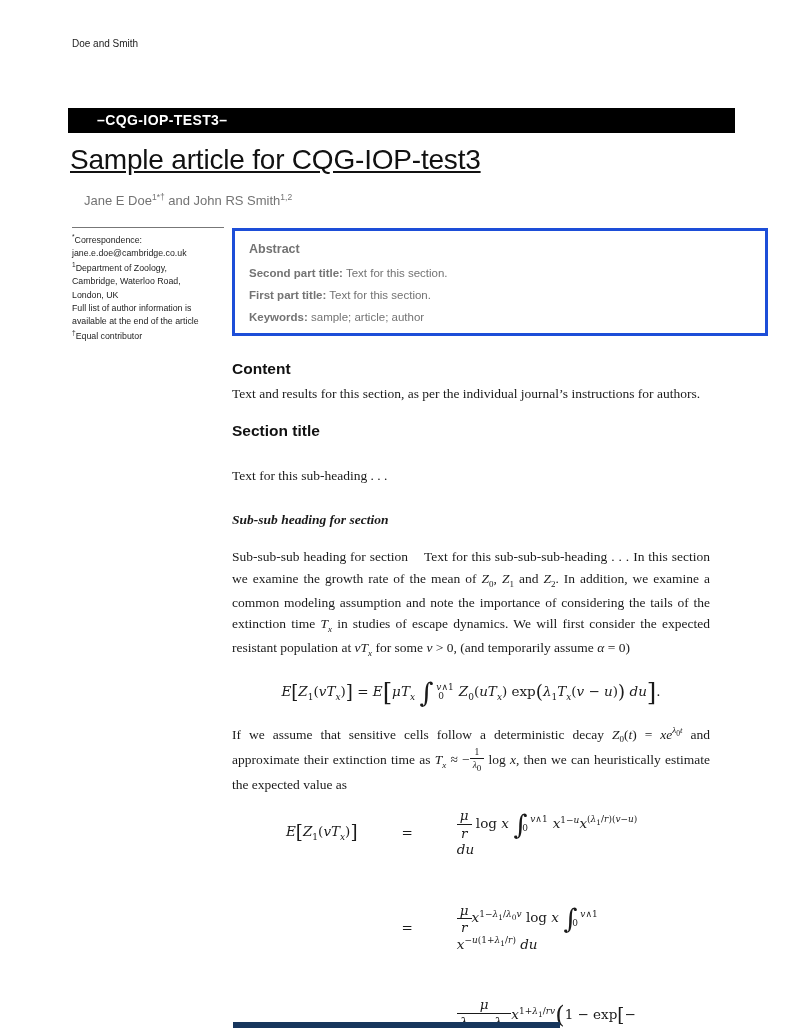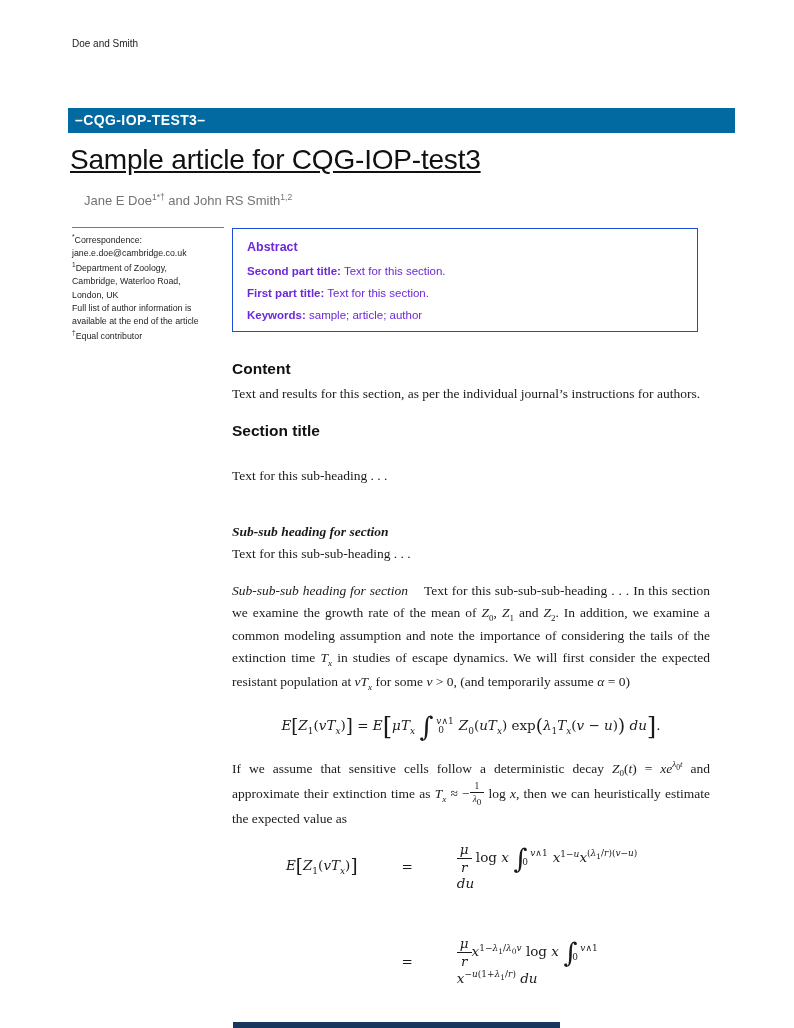--- a/index.html
+++ b/index.html
@@ -7,23 +7,23 @@
     width:794px;height:1028px;position:relative;background:#ffffff;
     font-family:"Liberation Serif", serif;color:#1a1a1a;overflow:hidden;
   }
 
   .running-head{
     position:absolute;left:72px;top:38px;
     font-family:"Liberation Sans",sans-serif;font-size:10px;color:#222;text-align:right;
   }
   .banner{
     position:absolute;left:68px;top:108px;width:667px;height:25px;
-    background:#0369a1;color:#ffffff;box-sizing:border-box;
+    background:#000000;color:#ffffff;box-sizing:border-box;
     font-family:"Liberation Sans",sans-serif;font-weight:bold;
-    font-size:14px;line-height:25px;padding-left:7px;letter-spacing:.4px;
+    font-size:14px;line-height:25px;padding-left:29px;letter-spacing:.4px;
   }
   .article-title{
     position:absolute;left:70px;top:144px;width:660px;
     font-family:"Liberation Sans",sans-serif;font-size:28px;color:#111;
     font-weight:400;letter-spacing:-.2px;
   }
   .authors{
     position:absolute;left:84px;top:192px;
     font-family:"Liberation Sans",sans-serif;font-size:13px;color:#737373;
   }
@@ -31,47 +31,47 @@
 
   .sidebar{
     position:absolute;left:72px;top:227px;width:152px;
     font-family:"Liberation Sans",sans-serif;font-size:8.8px;line-height:1.5;
     color:#222;border-top:1px solid #777;padding-top:4px;
   }
   .sidebar div{white-space:nowrap;}
   .sidebar sup{font-size:6.5px;}
 
   .abstract-box{
-    position:absolute;left:232px;top:228px;width:466px;box-sizing:border-box;
-    border:1px solid #1d4ed8;padding:11px 14px 10px 14px;
-    font-family:"Liberation Sans",sans-serif;color:#6d28d9;
+    position:absolute;left:232px;top:228px;width:536px;box-sizing:border-box;
+    border:3px solid #1d4ed8;padding:11px 14px 10px 14px;
+    font-family:"Liberation Sans",sans-serif;color:#737373;
   }
   .abstract-box .abs-head{font-size:12.5px;font-weight:bold;margin-bottom:11px;}
   .abstract-box .abs-row{font-size:11.5px;margin-bottom:10px;}
   .abstract-box .abs-row:last-child{margin-bottom:0;}
   .abstract-box .abs-row b{font-weight:bold;}
 
   .main{
     position:absolute;left:232px;top:360px;width:478px;
     font-size:13.5px;line-height:1.62;
   }
   .main p{margin:0;text-align:justify;}
   .h-major{
     font-family:"Liberation Sans",sans-serif;font-size:15.5px;font-weight:bold;
     color:#111;margin:0 0 4px 0;line-height:1.2;
   }
   .h-sub{
     font-family:"Liberation Sans",sans-serif;font-size:13px;font-weight:normal;
     color:#111;margin:0 0 3px 0;line-height:1.3;
   }
   .h-subsub{
-    font-size:13.5px;font-style:italic;margin:16px 0 3px 0;line-height:1.3;
+    font-size:13.5px;font-style:italic;margin:4px 0 3px 0;line-height:1.3;
   }
   .sp18{height:18px;} .sp20{height:20px;} .sp15{height:15px;}
-  .runin{font-style:italic;margin-right:16px;}
+  .runin{margin-right:16px;}
 
   
   .math{font-family:"DejaVu Serif","Liberation Serif",serif;}
   .eq-display{margin:16px 0 14px 0;text-align:center;font-size:13.5px;}
   .fr{display:inline-block;text-align:center;vertical-align:middle;line-height:1.1;}
   .fr .fn{display:block;border-bottom:1px solid #1a1a1a;padding:0 3px 1px 3px;}
   .fr .fd{display:block;padding:1px 3px 0 3px;}
   .fr.sm{font-size:9.5px;vertical-align:-4px;}
   .int{font-size:27px;vertical-align:middle;line-height:1;font-family:"DejaVu Serif",serif;}
   .ilim{display:inline-flex;flex-direction:column;justify-content:center;
@@ -137,21 +137,20 @@
   <p>Text and results for this section, as per the individual journal’s instructions for authors.</p>
 
   <div class="sp18"></div>
   <h2 class="h-major">Section title</h2>
 
   <div class="sp20"></div>
   <p>Text for this sub-heading . . .</p>
 
   <div class="sp20"></div>
   <h4 class="h-subsub">Sub-sub heading for section</h4>
-  <p>Text for this sub-sub-heading . . .</p>
 
   <div class="sp15"></div>
   <p><span class="runin">Sub-sub-sub heading for section</span><span>Text for this sub-sub-sub-heading . . . In this section we examine the growth rate of the mean of <i>Z</i><sub>0</sub>, <i>Z</i><sub>1</sub> and <i>Z</i><sub>2</sub>. In addition, we examine a common modeling assumption and note the importance of considering the tails of the extinction time <i>T<sub>x</sub></i> in studies of escape dynamics. We will first consider the expected resistant population at <i>vT<sub>x</sub></i> for some <i>v</i> &gt; 0, (and temporarily assume <i>α</i> = 0)</span></p>
 
   <div class="eq-display math"><i>E</i><span class="b1">[</span><i>Z</i><sub>1</sub>(<i>vT<sub>x</sub></i>)<span class="b1">]</span> = <i>E</i><span class="b2">[</span><i>μT<sub>x</sub></i> <span class="int">∫</span><span class="ilim">
         <span class="lu"><i>v</i>∧1</span>
         <span class="ld">0</span>
       </span><i>Z</i><sub>0</sub>(<i>uT<sub>x</sub></i>) exp<span class="b1">(</span><i>λ</i><sub>1</sub><i>T<sub>x</sub></i>(<i>v</i> − <i>u</i>)<span class="b1">)</span> <i>du</i><span class="b2">]</span>.</div>
 
   <p class="math-par">If we assume that sensitive cells follow a deterministic decay <i>Z</i><sub>0</sub>(<i>t</i>) = <i>xe</i><sup><i>λ</i><sub>0</sub><i>t</i></sup> and approximate their extinction time as <i>T<sub>x</sub></i> ≈ −<span class="fr sm"><span class="fn">1</span><span class="fd"><i>λ</i><sub>0</sub></span></span> log <i>x</i>, then we can heuristically estimate the expected value as</p>

